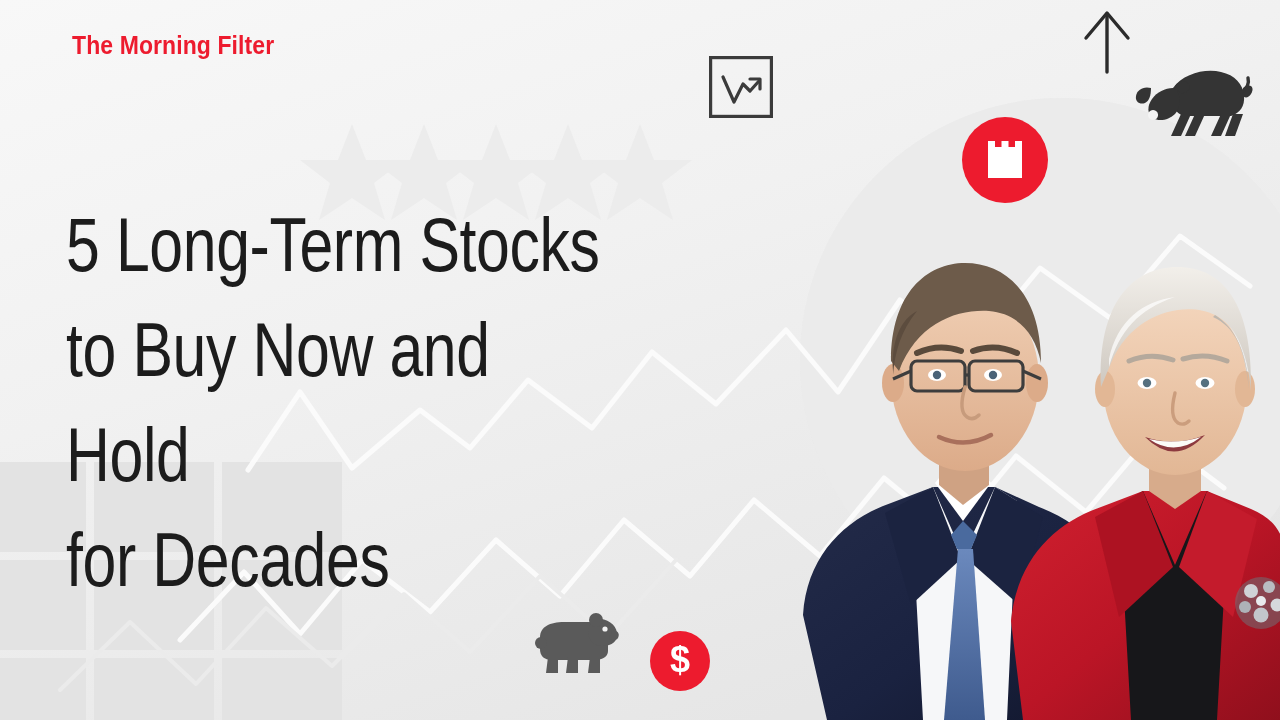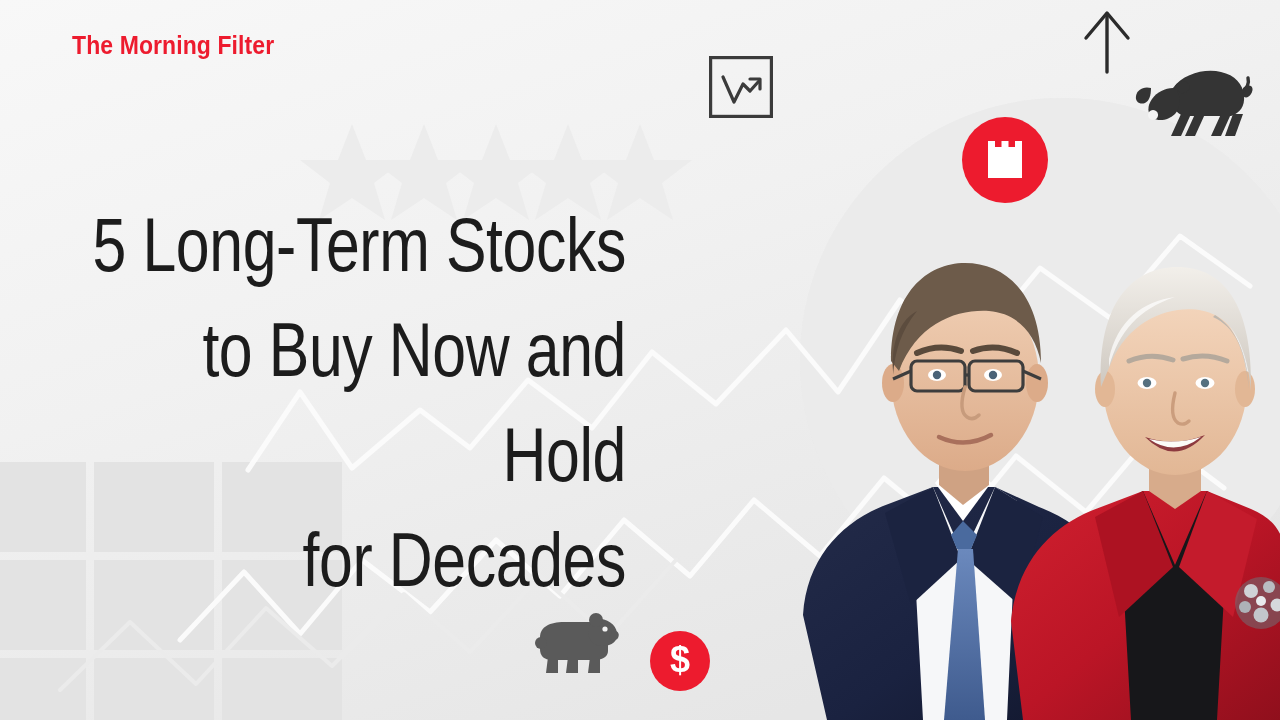--- a/index.html
+++ b/index.html
@@ -7,21 +7,20 @@
   body{
     width:1280px;height:720px;overflow:hidden;
     font-family:"Liberation Sans","DejaVu Sans",sans-serif;
     background:#f3f3f3;
   }
   #stage{
     position:relative;width:1280px;height:720px;overflow:hidden;
     background:
       radial-gradient(ellipse 900px 620px at 18% 14%, #fafafa 0%, #f5f5f5 38%, #efefef 70%, #eaeaea 100%),
       linear-gradient(160deg,#f7f7f7 0%,#f1f1f1 45%,#e6e6e6 100%);
-    text-align: right;
   }
 
   
   .bg-layer{position:absolute;inset:0;pointer-events:none;}
   .bg-svg{position:absolute;inset:0;width:1280px;height:720px;display:block;}
 
   
   .brand{
     position:absolute;left:72px;top:31px;
     font-size:25px;font-weight:700;letter-spacing:.1px;

